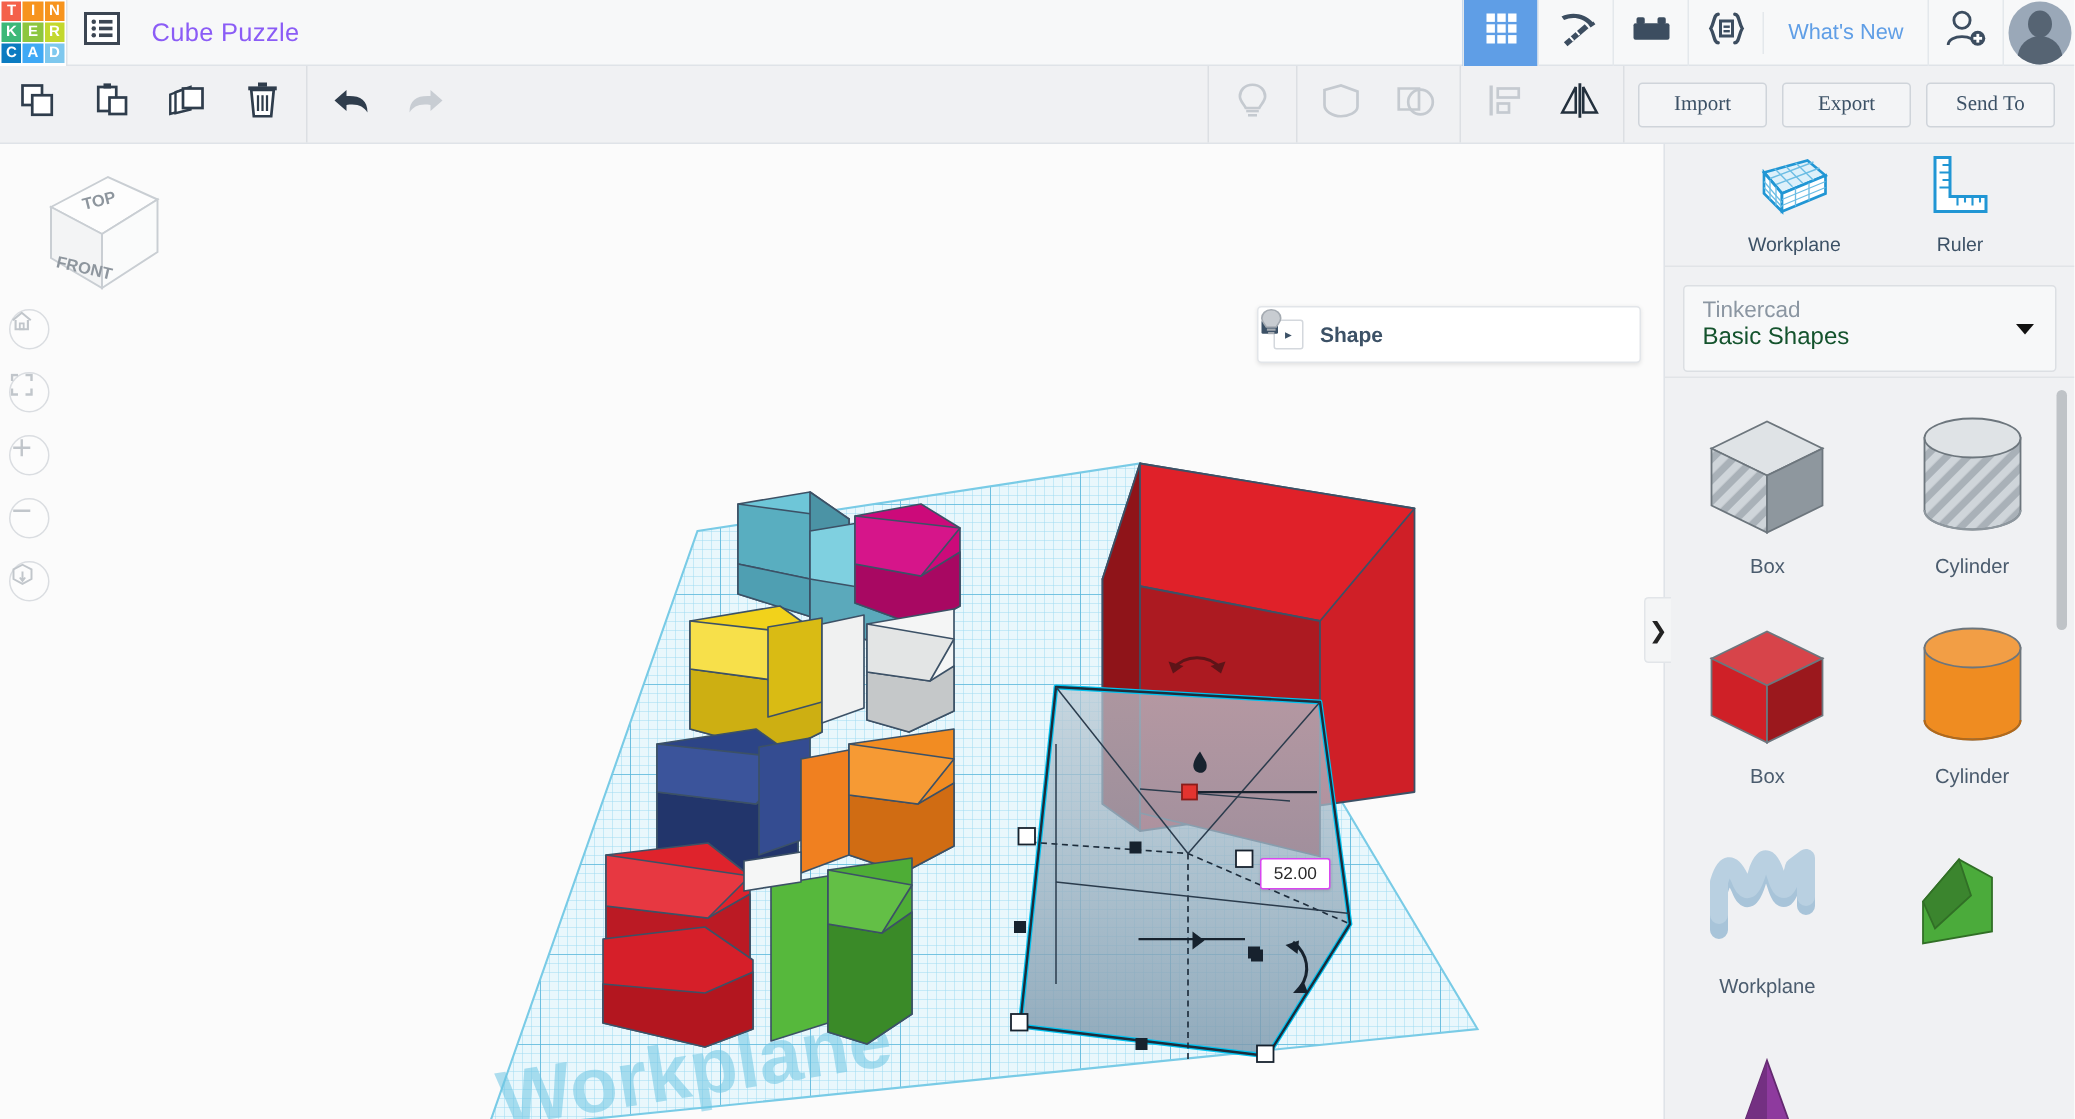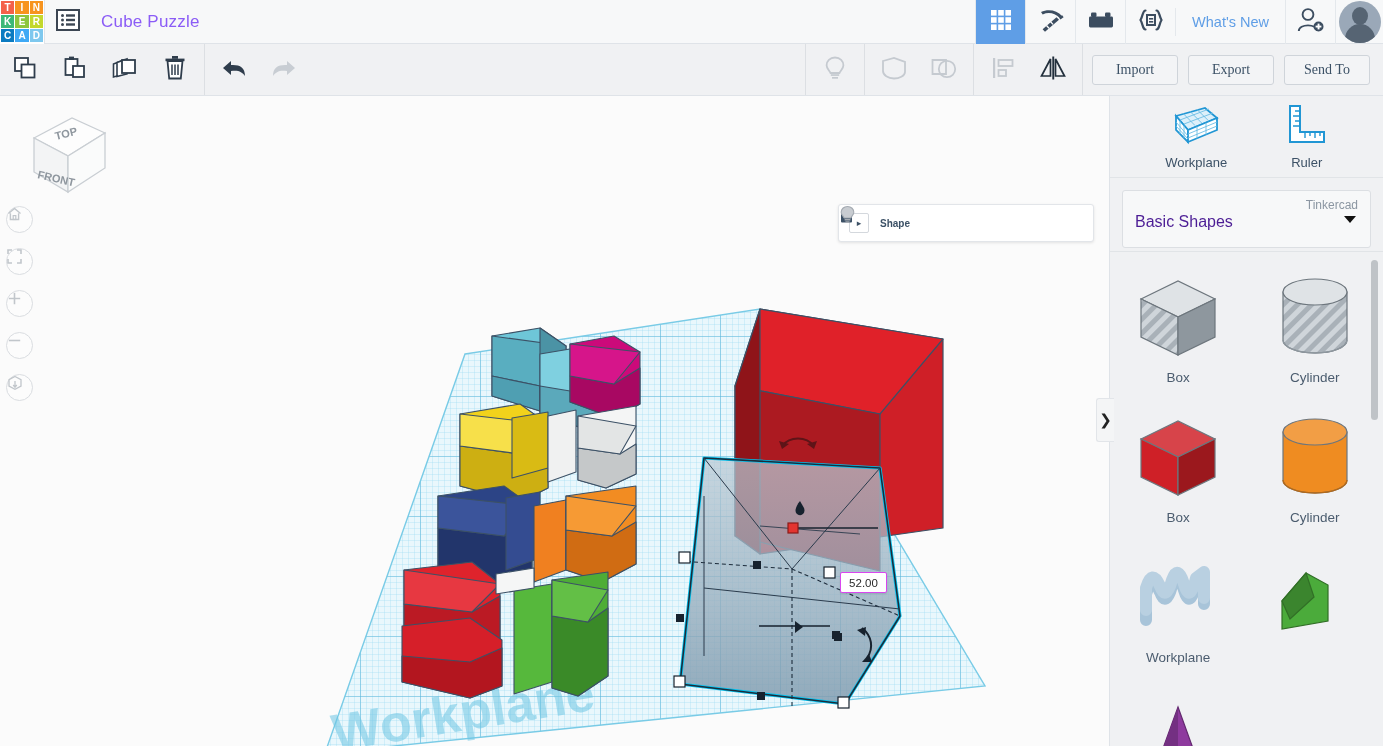--- a/index.html
+++ b/index.html
@@ -106,21 +106,21 @@
     position: absolute; left: 838px; top: 108px; width: 256px; height: 38px;
     background: #ffffff; border: 1px solid #e2e5e9; border-radius: 3px;
     box-shadow: 0 1px 3px rgba(0,0,0,.10);
     display: flex; align-items: center; padding: 0 10px;
   }
   .sp-toggle {
     width: 20px; height: 20px; border: 1px solid #d4d8dd; border-radius: 2px;
     background: #fff; display: flex; align-items: center; justify-content: center;
     cursor: pointer; font-size: 9px; color: #3c5166;
   }
-  .sp-title { font-size: 10px; font-weight: bold; color: #3c5166; margin-left: 11px; }
+  .sp-title { font-size: 14px; font-weight: bold; color: #3c5166; margin-left: 11px; }
   .sp-icons { margin-left: auto; display: flex; align-items: center; gap: 14px; }
 
   
   .dim-label {
     position: absolute; left: 840px; top: 476px; width: 47px; height: 21px;
     background: #ffffff; border: 1px solid #d946ef; border-radius: 2px;
     display: flex; align-items: center; justify-content: center;
     font-size: 11.5px; color: #2a2a2a; font-family: "Liberation Sans", sans-serif;
     box-shadow: 0 1px 2px rgba(0,0,0,.12);
   }
@@ -142,22 +142,22 @@
     height: 82px; display: flex; align-items: center; justify-content: space-around;
     padding: 0 26px; border-bottom: 1px solid #e1e4e7;
   }
   .sb-tool { display: flex; flex-direction: column; align-items: center; gap: 5px; cursor: pointer; }
   .sb-tool-label { font-size: 13px; color: #3c5166; }
   .sb-dropdown {
     margin: 12px 12px 0 12px; height: 58px; background: #f7f8f9;
     border: 1px solid #dcdfe3; border-radius: 3px; padding: 7px 12px 0 12px;
     position: relative; cursor: pointer;
   }
-  .sb-dd-sup { font-size: 12px; color: #8b96a2; text-align: right; }
-  .sb-dd-main { font-size: 16px; color: #4c1d95; margin-top: 1px; }
+  .sb-dd-sup { font-size: 15px; color: #8b96a2; }
+  .sb-dd-main { font-size: 16px; color: #14532d; margin-top: 1px; }
   .sb-dd-caret {
     position: absolute; right: 14px; top: 25px;
     width: 0; height: 0; border-left: 6px solid transparent;
     border-right: 6px solid transparent; border-top: 7px solid #111;
   }
   .sb-grid-wrap {
     position: absolute; top: 155px; left: 0; right: 0; bottom: 0;
     border-top: 1px solid #e1e4e7; overflow: hidden;
   }
   .sb-grid {

